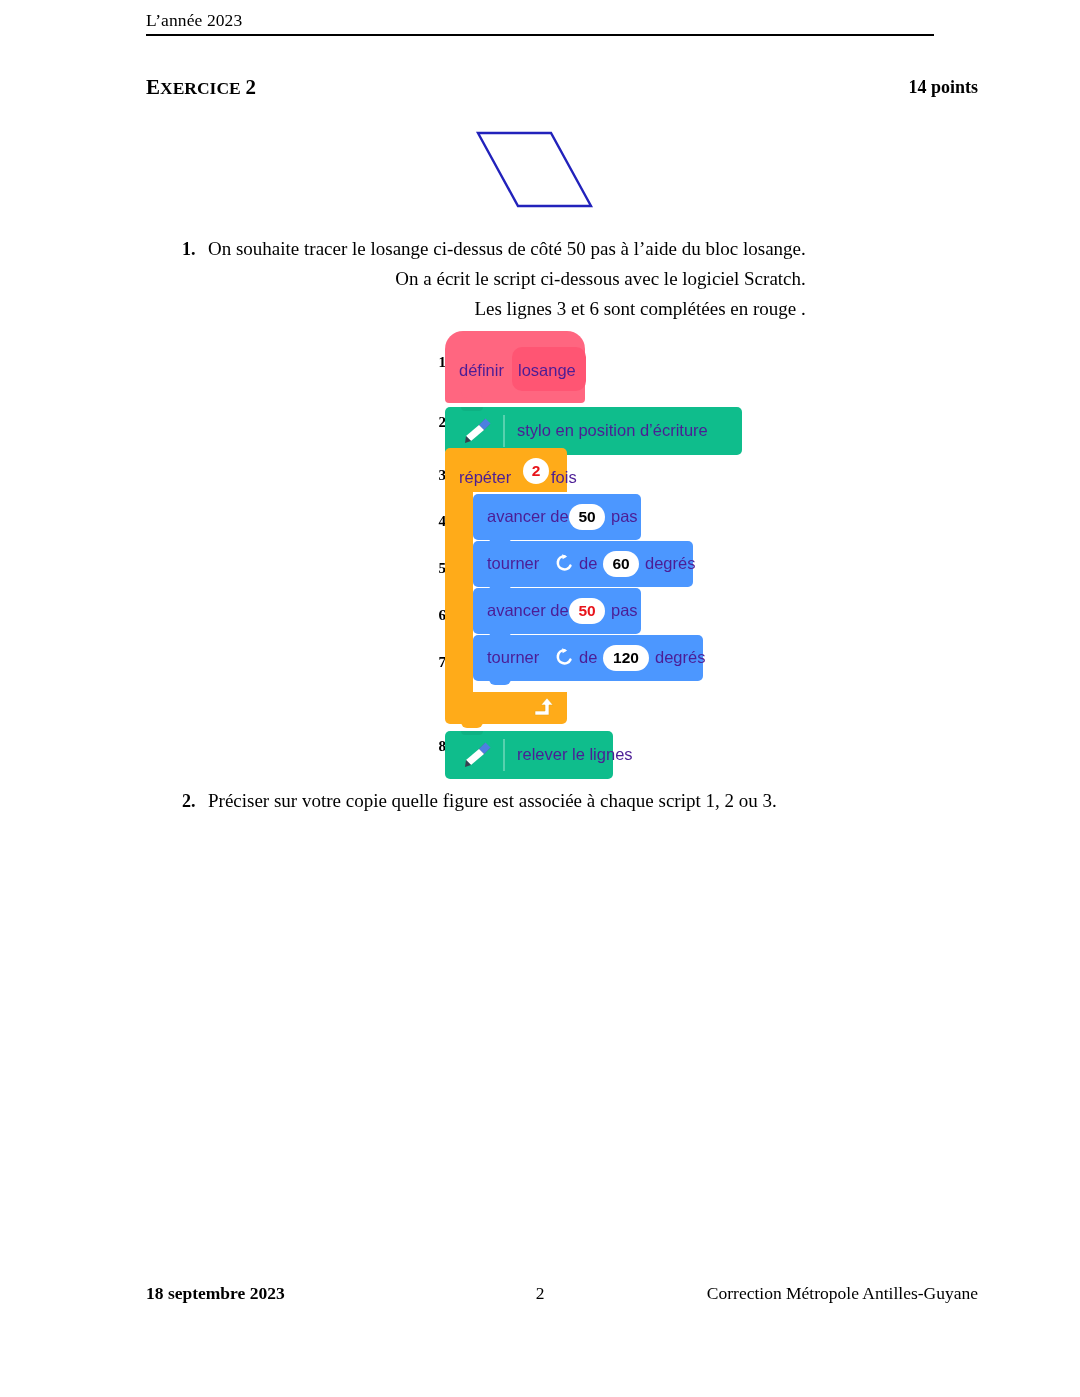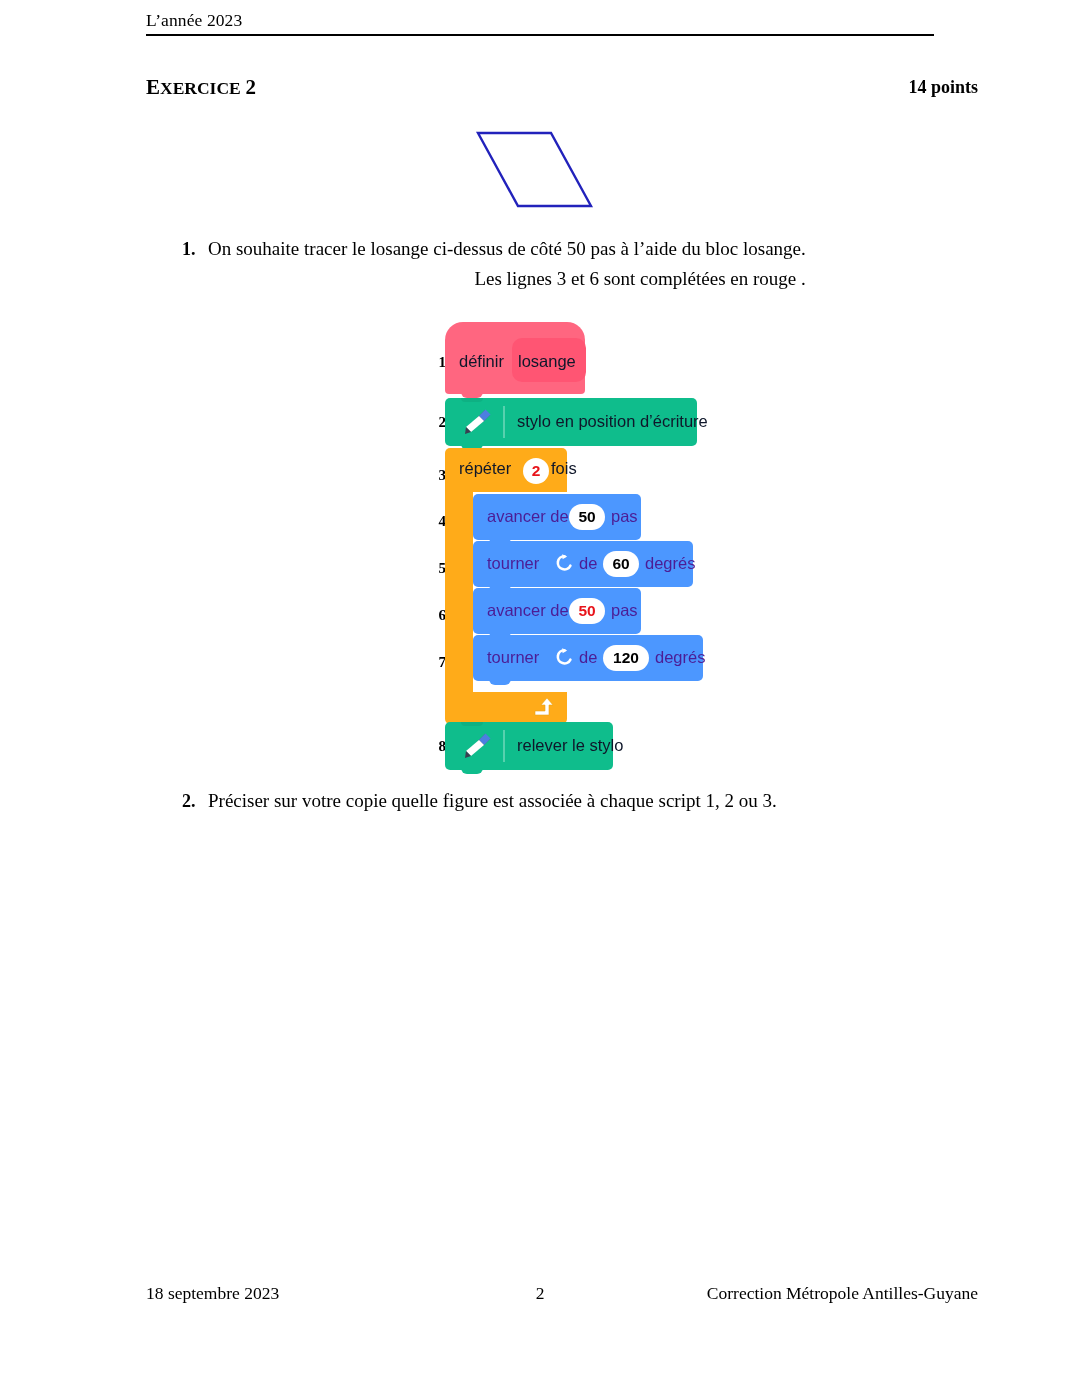--- a/index.html
+++ b/index.html
@@ -101,25 +101,26 @@
     width: 14px;
     text-align: right;
     font-family: "Liberation Serif", serif;
     font-weight: bold;
     font-size: 15px;
     color: #000;
   }
 
   .blk {
     position: absolute;
-    color: #0f172a;
+    color: #4c1d95;
     font-size: 16.5px;
     white-space: nowrap;
     display: flex;
     align-items: center;
+    margin-top: 9px;
   }
 
   
   .define-blk {
     left: 13px;
     top: 0px;
     width: 140px;
     height: 72px;
     background: #FF6680;
     border-radius: 18px 18px 4px 4px;
@@ -167,21 +168,21 @@
     content: "";
     position: absolute;
     left: 16px; top: 0;
     width: 22px; height: 4px;
     background: rgba(0,0,0,0.06);
     border-radius: 0 0 5px 5px;
   }
 
   .pen-blk-1 {
     left: 13px; top: 76px;
-    width: 252px; height: 48px;
+    width: 297px; height: 48px;
     background: #0FBD8C;
   }
   .pen-blk-2 {
     left: 13px; top: 400px;
     width: 168px; height: 48px;
     background: #0FBD8C;
   }
   .pen-label-1 { position: absolute; left: 72px; top: 14px; }
   .pen-label-2 { position: absolute; left: 72px; top: 14px; }
   .pen-divider {
@@ -287,20 +288,21 @@
     top: 12px;
     width: 20px; height: 20px;
   }
 
   
   .footer-left {
     position: absolute;
     left: 146px;
     top: 1283px;
     font-size: 17.5px;
+    font-weight: bold;
   }
   .footer-center {
     position: absolute;
     left: 0;
     top: 1283px;
     width: 1080px;
     text-align: center;
     font-size: 17.5px;
   }
   .footer-right {
@@ -324,20 +326,21 @@
   <div class="figure-wrap">
     <svg width="160" height="100" viewBox="0 0 160 100">
       <polygon points="13,13 86,13 126,86 53,86" fill="none" stroke="#2222BB" stroke-width="2.4"></polygon>
     </svg>
   </div>
 
   <div class="item" id="item1">
     <span class="item-num">1.</span>
     <span class="item-body">
       <span class="item-line">On souhaite tracer le losange ci-dessus de côté 50 pas à l’aide du bloc losange.</span>
+      <span class="item-line">On a écrit le script ci-dessous avec le logiciel Scratch.</span>
       <span class="item-line">Les lignes 3 et 6 sont complétées en rouge .</span>
     </span>
   </div>
 
   <div class="script">
 
     <div class="linenum" style="top:32px">1</div>
     <div class="linenum" style="top:92px">2</div>
     <div class="linenum" style="top:145px">3</div>
     <div class="linenum" style="top:191px">4</div>
@@ -426,21 +429,21 @@
     <div class="blk stack pen-blk-2">
       <span class="pen-icon">
         <svg width="32" height="30" viewBox="0 0 32 30">
           <path d="M24 3 L29 8 L22 15 L17 10 Z" fill="#575E75"></path>
           <path d="M24.5 2.5 L29.5 7.5 L23 14 L18 9 Z" fill="#4C7FE0"></path>
           <path d="M18 9 L23 14 L10 25 L5 20 Z" fill="#FFFFFF"></path>
           <path d="M5 20 L10 25 L4 27 Z" fill="#3A3F50"></path>
         </svg>
       </span>
       <span class="pen-divider"></span>
-      <span class="pen-label-2">relever le stylo</span>
+      <span class="pen-label-2">relever le lignes</span>
     </div>
     <div class="bump-green" style="top:446px"></div>
 
   </div>
 
   <div class="item" id="item2">
     <span class="item-num">2.</span>
     <span class="item-body">
       <span class="item-line">Préciser sur votre copie quelle figure est associée à chaque script 1, 2 ou 3.</span>
     </span>

